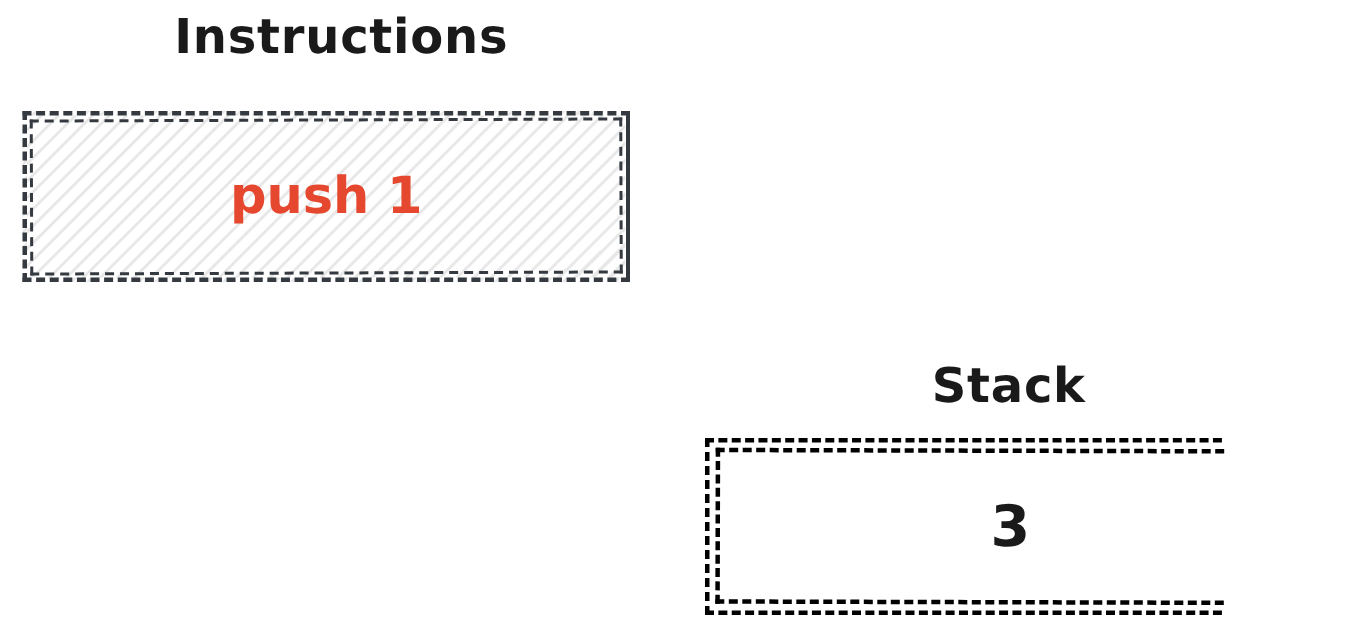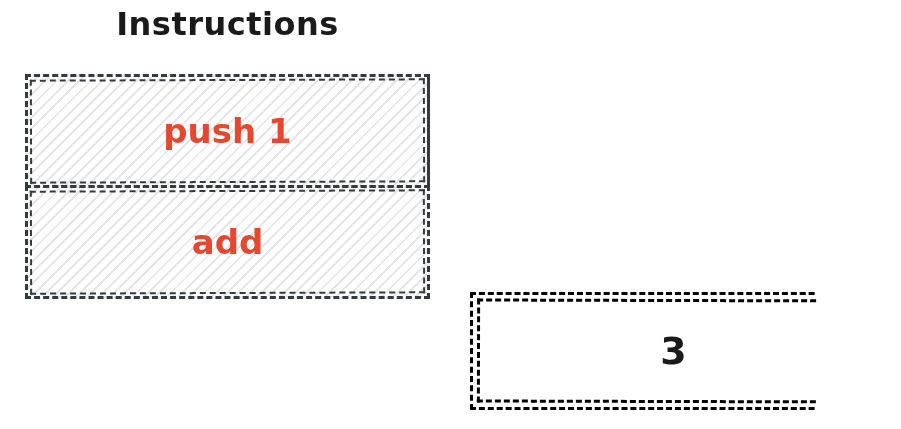--- a/index.html
+++ b/index.html
@@ -22,21 +22,21 @@
     position:absolute;
     text-align:center;
     font-weight:700;
     font-size:32px;
     color:var(--ink);
     letter-spacing:0.5px;
   }
   .instructions-title{left:25px;top:5px;width:405px;}
   .stack-title{left:470px;top:238px;width:405px;}
 
-  .rows{position:absolute;left:25px;top:74px;width:405px;text-align:center;}
+  .rows{position:absolute;left:15px;top:74px;width:405px;text-align:center;}
   .ins-row{
     position:relative;
     box-sizing:border-box;
     height:114px;
     border:3px dashed var(--instruction-border);
     background-image:repeating-linear-gradient(
       135deg,
       rgba(0,0,0,0) 0px, rgba(0,0,0,0) 6px,
       var(--hatch) 6px, var(--hatch) 8px);
   }
@@ -94,23 +94,21 @@
 <body>
 
 <div class="canvas">
 
   <div class="title instructions-title">Instructions</div>
 
   <div class="rows">
     <div class="ins-row first">
       <span class="ins-label">push 1</span>
     </div>
-    <div class="ins-row">
-      <span class="ins-label">add</span>
-    </div>
   </div>
 
+  <div class="title stack-title">Stack</div>
 
   <div class="stack-box">
     <span class="stack-value">3</span>
   </div>
 
 </div>
 
 </body></html>

